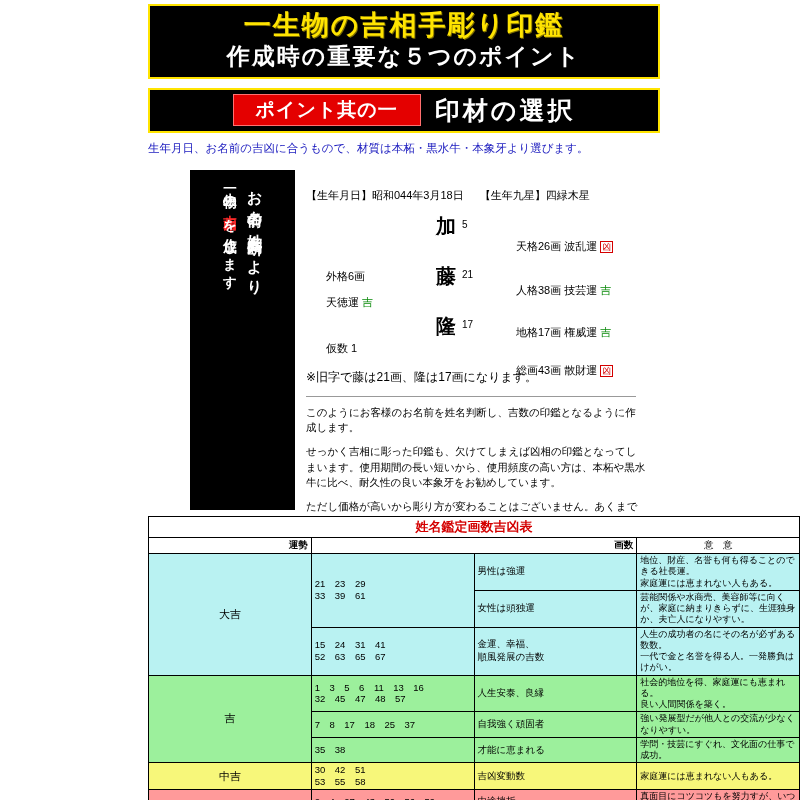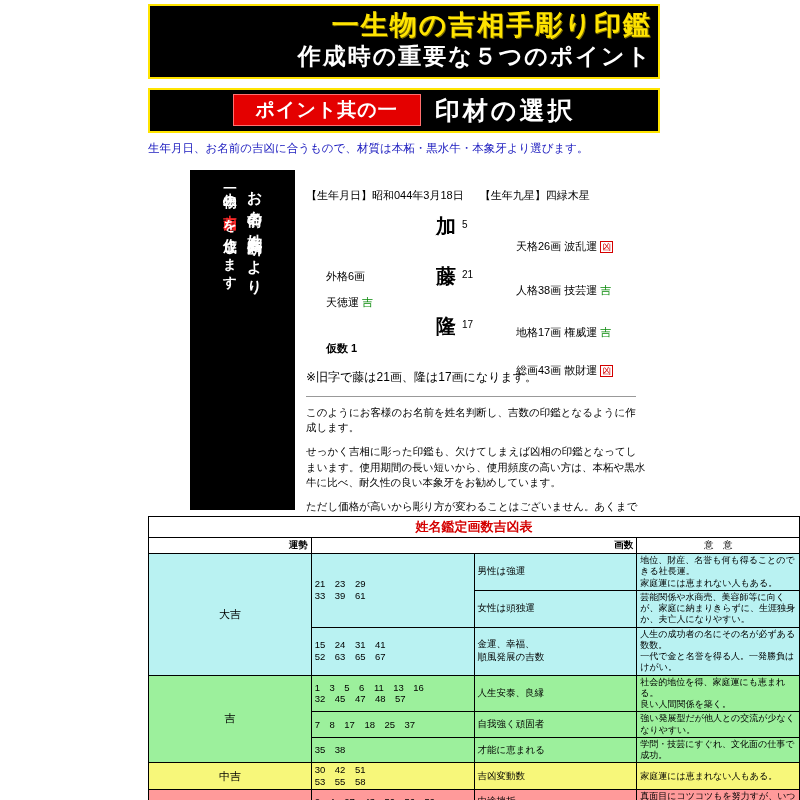--- a/index.html
+++ b/index.html
@@ -7,21 +7,21 @@
     width:800px;height:800px;background:#ffffff;
     font-family:"Liberation Sans","DejaVu Sans",sans-serif;
     overflow:hidden;
   }
   .page{position:relative;width:800px;height:800px;}
 
   
   .banner-wrap{position:absolute;left:148px;top:4px;width:512px;}
   .banner1{
     background:#000;border:2px solid #ffe400;
-    padding:4px 6px 6px 6px;text-align:right;
+    padding:4px 6px 6px 6px;text-align:center;
   }
   .banner1 .l1{
     color:#ffe400;font-size:27px;font-weight:bold;letter-spacing:2px;
     line-height:1.15;text-shadow:1px 1px 0 #7a6a00;
   }
   .banner1 .l2{
     color:#ffffff;font-size:23px;font-weight:bold;letter-spacing:2px;
     line-height:1.2;margin-top:2px;
   }
   .banner2{
@@ -126,21 +126,21 @@
     <div class="kanji-area">
       <div class="kanji" style="top:0px;">加</div>
       <div class="knum" style="top:6px;">5</div>
       <div class="kanji" style="top:50px;">藤</div>
       <div class="knum" style="top:56px;">21</div>
       <div class="kanji" style="top:100px;">隆</div>
       <div class="knum" style="top:106px;">17</div>
 
       <div class="kL" style="top:56px;">外格6画</div>
       <div class="kL" style="top:82px;"><span>天徳運</span> <span class="good">吉</span></div>
-      <div class="kL" style="top:128px;font-weight:bold;"><span>仮数</span> <span>1</span></div>
+      <div class="kL" style="top:128px;"><span>仮数</span> <span>1</span></div>
 
       <div class="kR" style="top:26px;"><span>天格26画 波乱運</span> <span class="bad">凶</span></div>
       <div class="kR" style="top:70px;"><span>人格38画 技芸運</span> <span class="good">吉</span></div>
       <div class="kR" style="top:112px;"><span>地格17画 権威運</span> <span class="good">吉</span></div>
       <div class="kR" style="top:150px;"><span>総画43画 散財運</span> <span class="bad">凶</span></div>
     </div>
 
     <div class="note">※旧字で藤は21画、隆は17画になります。</div>
     <hr class="hr">
     <div class="para">このようにお客様のお名前を姓名判断し、吉数の印鑑となるように作成します。</div>

